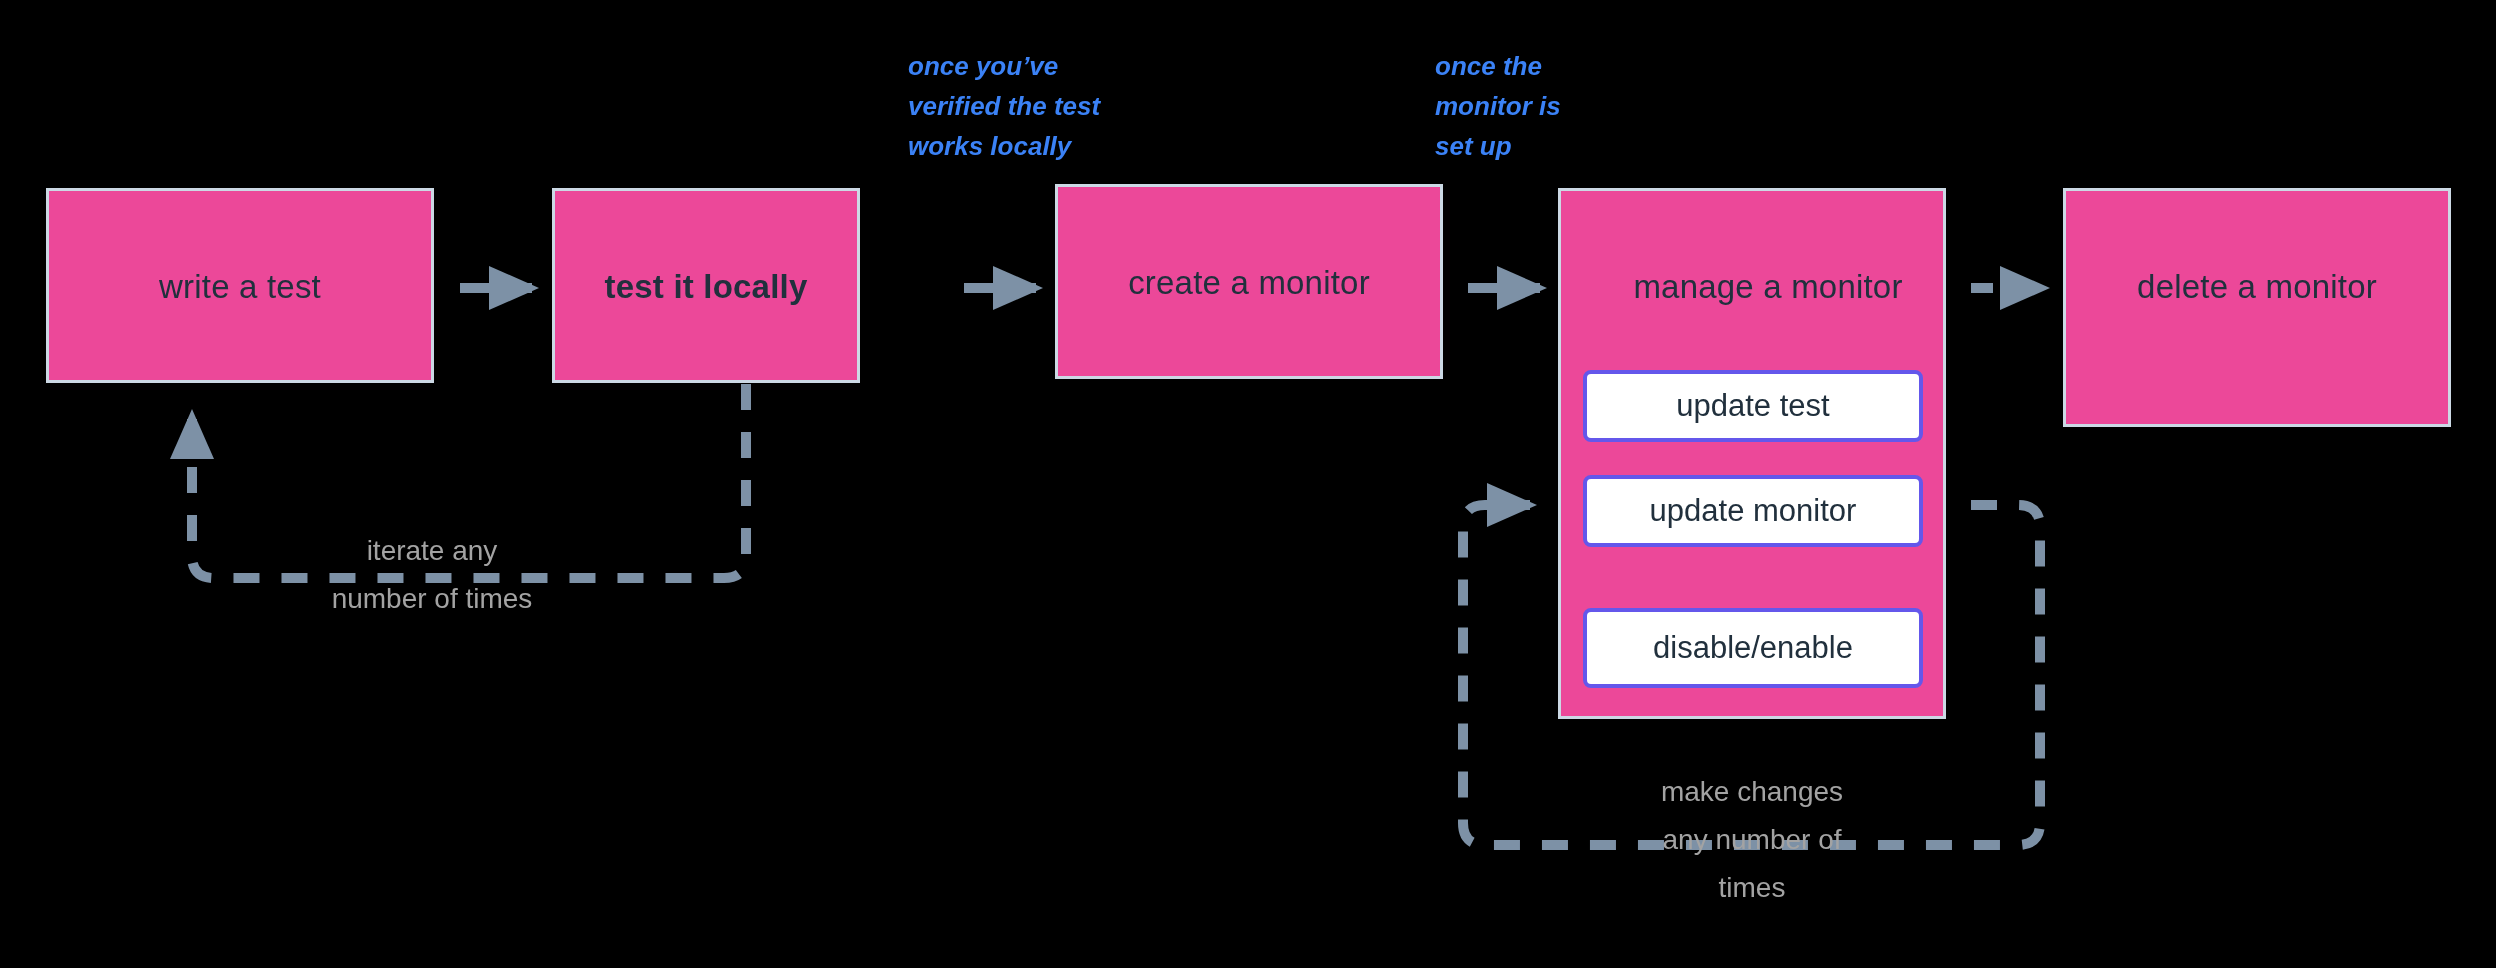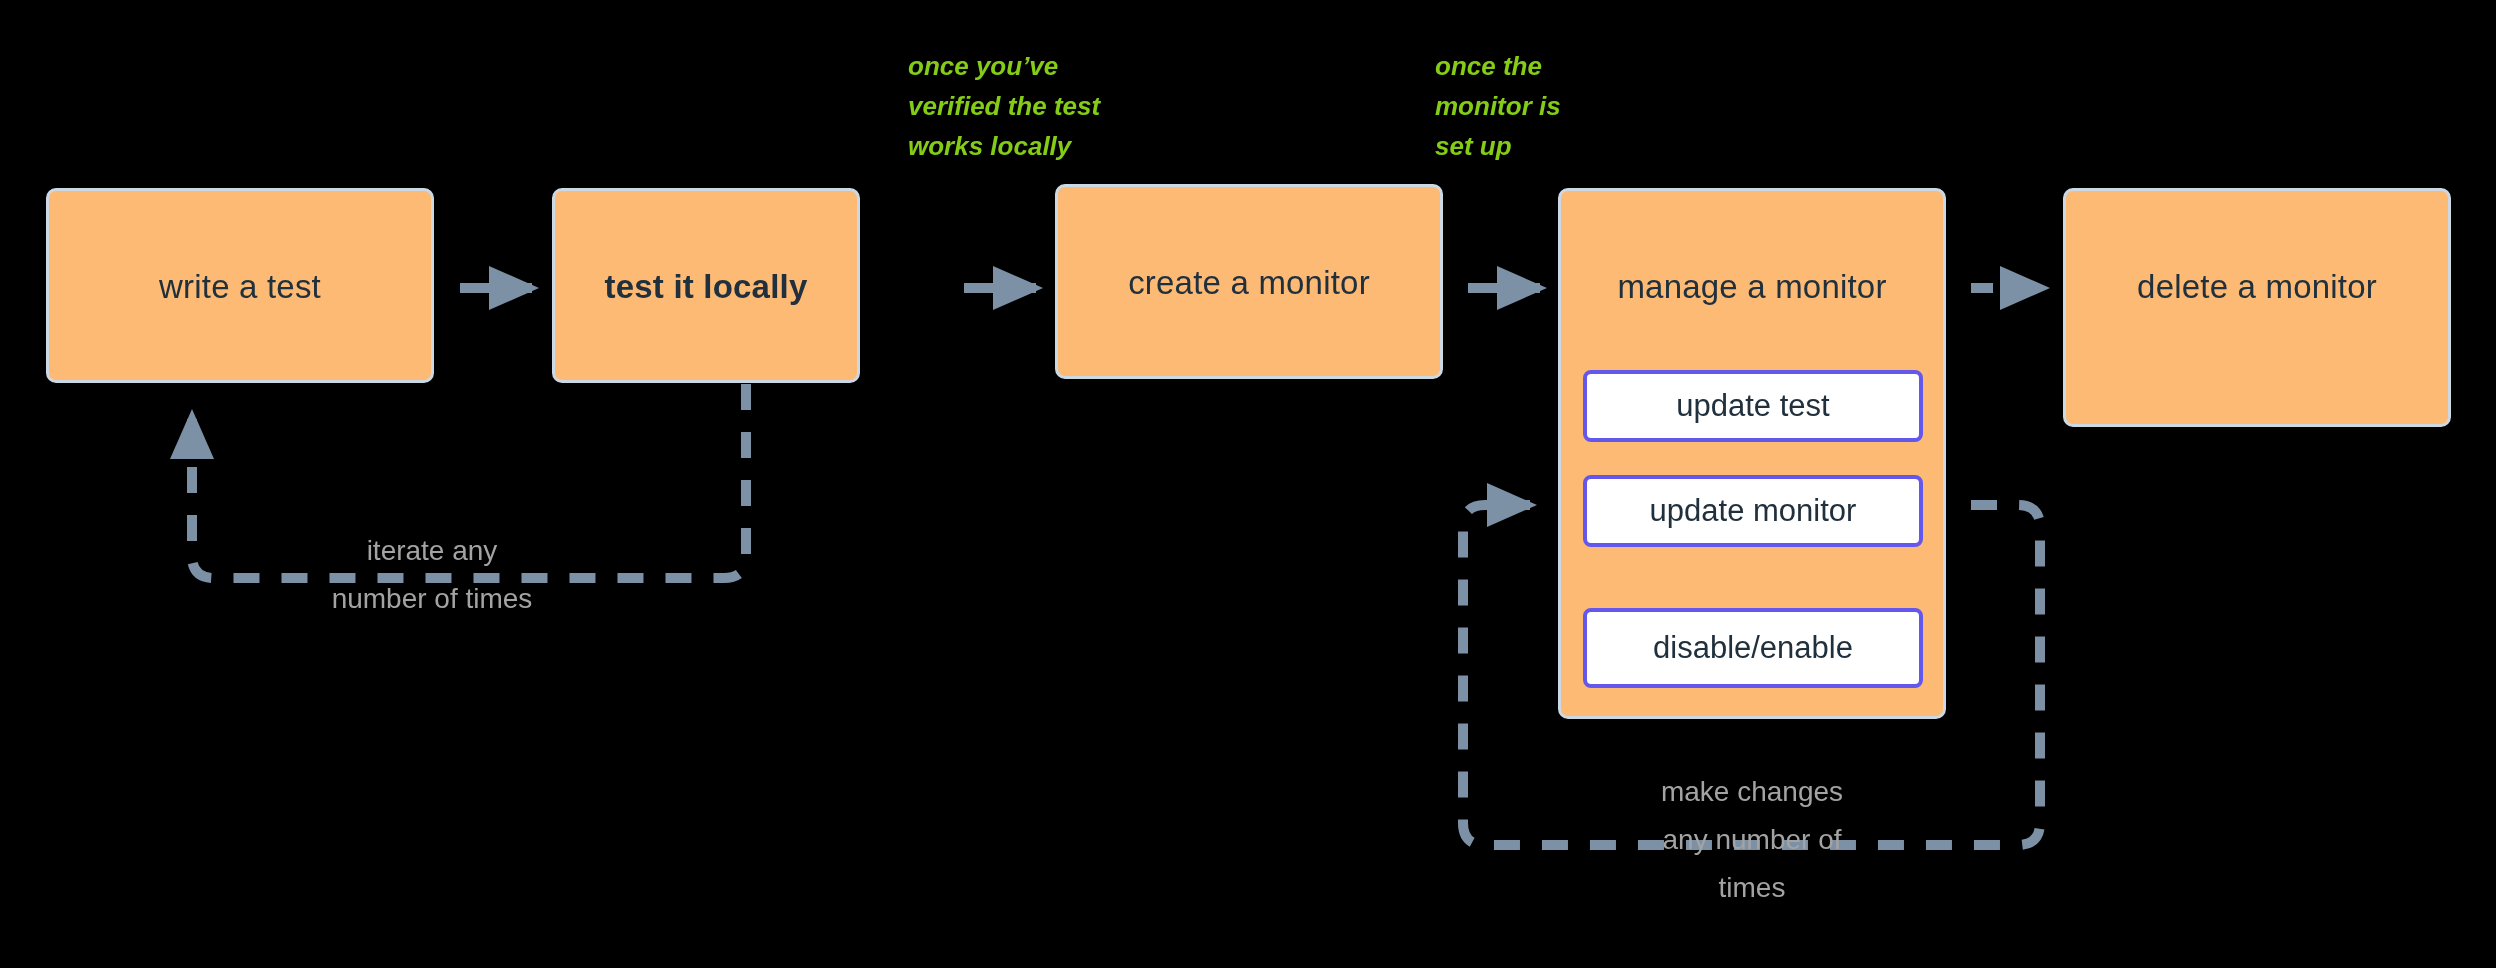--- a/index.html
+++ b/index.html
@@ -19,23 +19,23 @@
     position: absolute;
     left: 0;
     top: 0;
     width: 2496px;
     height: 968px;
     pointer-events: none;
   }
   .node {
     position: absolute;
     box-sizing: border-box;
-    background: #fdba74;
+    background: #ec4899;
     border: 3px solid #ccd9e5;
-    border-radius: 10px;
+    border-radius: 0;
   }
   .node-label {
     position: absolute;
     left: 0;
     width: 100%;
     text-align: center;
     color: #21303d;
     font-size: 33px;
     letter-spacing: 0.2px;
     white-space: nowrap;
@@ -44,21 +44,21 @@
   #node-write    { left: 46px;   top: 188px; width: 388px; height: 195px; }
   #node-testlocal{ left: 552px;  top: 188px; width: 308px; height: 195px; font-weight: bold; }
   #node-create   { left: 1055px; top: 184px; width: 388px; height: 195px; }
   #node-manage   { left: 1558px; top: 188px; width: 388px; height: 531px; }
   #node-delete   { left: 2063px; top: 188px; width: 388px; height: 239px; }
 
   #node-write    .node-label,
   #node-testlocal .node-label,
   #node-create   .node-label,
   #node-delete   .node-label { top: 77px; }
-  #node-manage   .node-label { top: 77px; }
+  #node-manage   .node-label { top: 77px; margin-left: 16px; }
 
   .subnode {
     position: absolute;
     box-sizing: border-box;
     background: #ffffff;
     border: 4px solid #6457eb;
     border-radius: 8px;
     display: flex;
     align-items: center;
     justify-content: center;
@@ -67,21 +67,21 @@
     color: #21303d;
     font-size: 31px;
     white-space: nowrap;
   }
   #sub-update-test    { left: 1583px; top: 370px; width: 340px; height: 72px; }
   #sub-update-monitor { left: 1583px; top: 475px; width: 340px; height: 72px; }
   #sub-disable-enable { left: 1583px; top: 608px; width: 340px; height: 80px; }
 
   .edge-note {
     position: absolute;
-    color: #84cc16;
+    color: #3b82f6;
     font-size: 26px;
     font-style: italic;
     font-weight: bold;
     line-height: 40px;
     white-space: pre-line;
   }
   #note-verified { left: 908px;  top: 46px; }
   #note-setup    { left: 1435px; top: 46px; }
 
   .loop-note {

